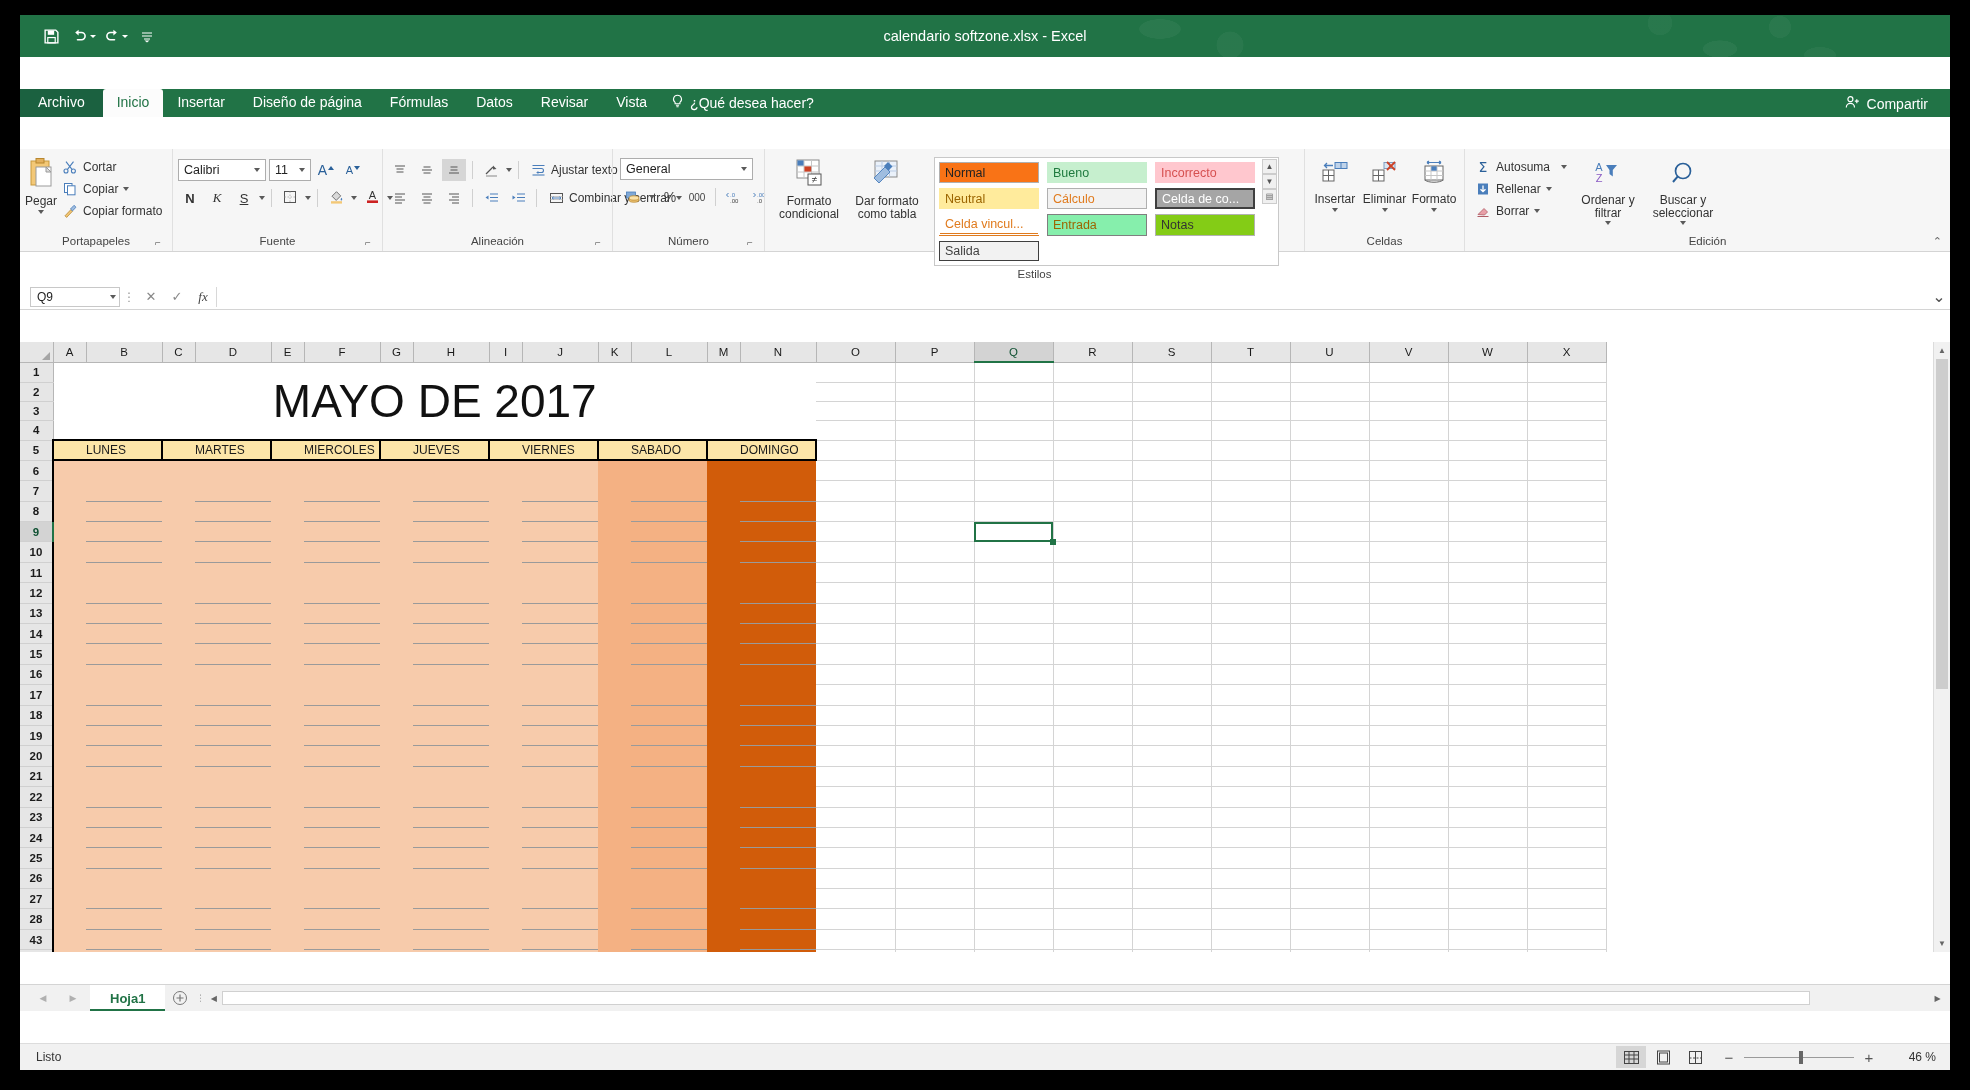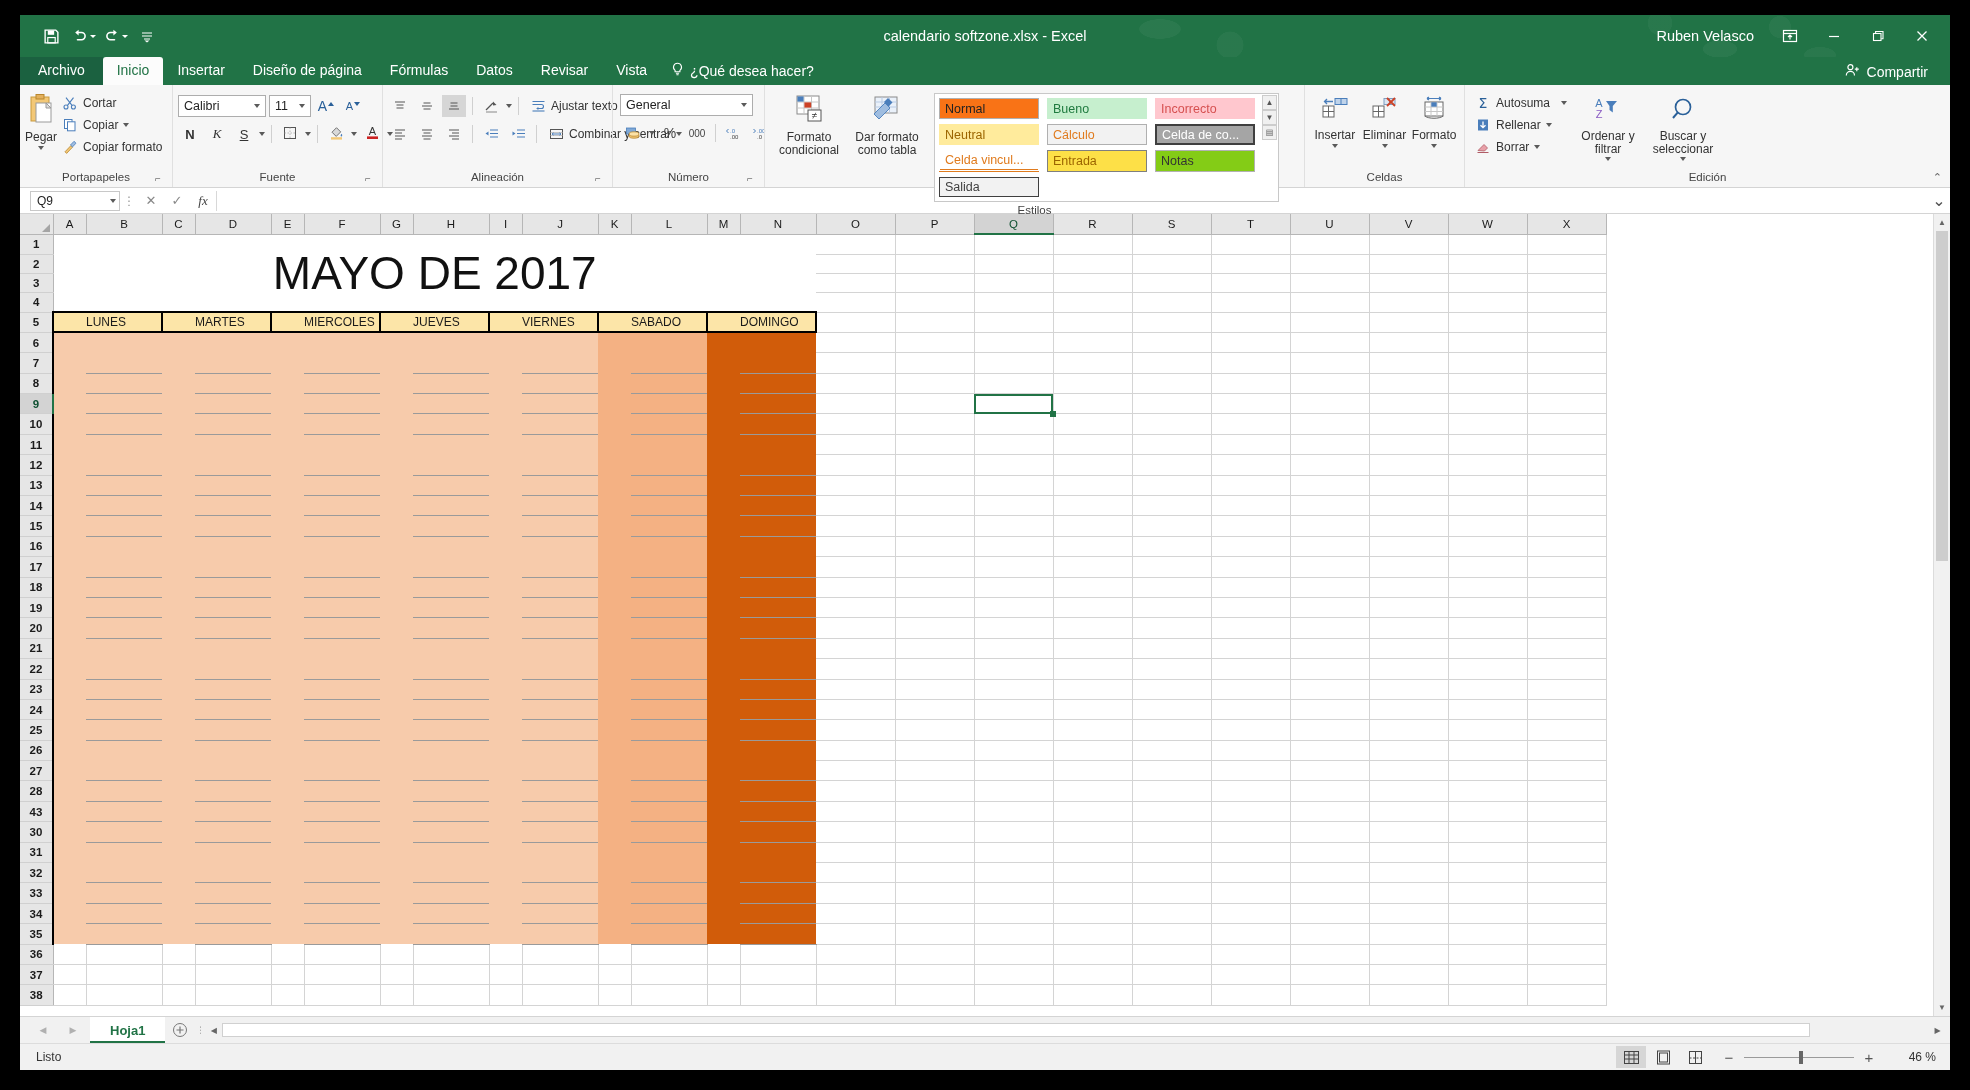--- a/index.html
+++ b/index.html
@@ -10,20 +10,21 @@
     font-family: "Liberation Sans", sans-serif;
     overflow: hidden;
   }
   .app {
     position: absolute;
     left: 20px; top: 15px;
     width: 1930px; height: 1055px;
     background: #ffffff;
     display: flex; flex-direction: column;
     overflow: hidden;
+    gap: 32px;
   }
 
   
   .titlebar {
     height: 42px; background: #217346; position: relative;
     display: flex; align-items: center; flex: none;
   }
   .titlebar::after{
     content:""; position:absolute; left:0; top:0; right:0; bottom:0;
     background:
@@ -238,46 +239,20 @@
         <i class="caret-sm"></i>
       </div>
       <div class="qat-btn">
         <svg width="14" height="14" viewBox="0 0 14 14">
             <path d="M2 4h10M2 7h10M4 10h6" stroke="#fff" stroke-width="1.2"></path>
             <path d="M4.5 11.5 7 13.5 9.5 11.5" fill="#fff"></path>
           </svg>
       </div>
     </div>
     <div class="title-center">calendario softzone.xlsx  -  Excel</div>
-    <div class="title-right">
-      <span class="user-name">Ruben Velasco</span>
-      <div class="ribbon-display">
-        <svg width="16" height="16" viewBox="0 0 16 16">
-            <rect x="1.5" y="2.5" width="13" height="11" fill="none" stroke="#fff" stroke-width="1.2"></rect>
-            <path d="M1.5 5.5h13" stroke="#fff" stroke-width="1.2"></path>
-            <path d="M8 11.5V7.5M6 9 8 7l2 2" stroke="#fff" stroke-width="1.2" fill="none"></path>
-          </svg>
-      </div>
-      <div class="win-btn">
-        <svg width="14" height="14" viewBox="0 0 14 14">
-            <path d="M2 7.5h10" stroke="#fff" stroke-width="1.2"></path>
-          </svg>
-      </div>
-      <div class="win-btn">
-        <svg width="14" height="14" viewBox="0 0 14 14">
-            <rect x="2.5" y="4.5" width="7.5" height="7" fill="none" stroke="#fff" stroke-width="1.1"></rect>
-            <path d="M4.6 4.3V2.5h7.4v7.2h-1.8" fill="none" stroke="#fff" stroke-width="1.1"></path>
-          </svg>
-      </div>
-      <div class="win-btn win-close">
-        <svg width="14" height="14" viewBox="0 0 14 14">
-            <path d="M2.5 2.5l9 9M11.5 2.5l-9 9" stroke="#fff" stroke-width="1.3"></path>
-          </svg>
-      </div>
-    </div>
   </div>
 
   <div class="tabstrip">
     <div class="tab archivo">Archivo</div>
     <div class="tab active">Inicio</div>
     <div class="tab">Insertar</div>
     <div class="tab">Diseño de página</div>
     <div class="tab">Fórmulas</div>
     <div class="tab">Datos</div>
     <div class="tab">Revisar</div>
@@ -587,21 +562,21 @@
               </div>
             <div class="stylecell" style="background: rgb(242, 242, 242); color: rgb(224, 123, 30); border: 1px solid rgb(176, 176, 176);">
                 <span>Cálculo</span>
               </div>
             <div class="stylecell" style="background: rgb(165, 165, 165); color: rgb(255, 255, 255); border: 2px solid rgb(63, 63, 63); font-weight: normal;">
                 <span>Celda de co...</span>
               </div>
             <div class="stylecell" style="background: rgb(255, 255, 255); color: rgb(224, 123, 30); border-width: 1px 1px 3px; border-style: solid solid double; border-color: transparent transparent rgb(224, 123, 30); border-image: initial;">
                 <span>Celda vincul...</span>
               </div>
-            <div class="stylecell" style="background: #fde047; color: rgb(156, 101, 0); border: 1px solid rgb(127, 127, 127);">
+            <div class="stylecell" style="background: #86efac; color: rgb(156, 101, 0); border: 1px solid rgb(127, 127, 127);">
                 <span>Entrada</span>
               </div>
             <div class="stylecell" style="background: #84cc16; color: rgb(51, 51, 51); border: 1px solid rgb(178, 178, 178);">
                 <span>Notas</span>
               </div>
             <div class="stylecell" style="background: rgb(242, 242, 242); color: rgb(63, 63, 63); border: 1px solid rgb(63, 63, 63);">
                 <span>Salida</span>
               </div>
           </div>
           <div class="gal-scroll">

